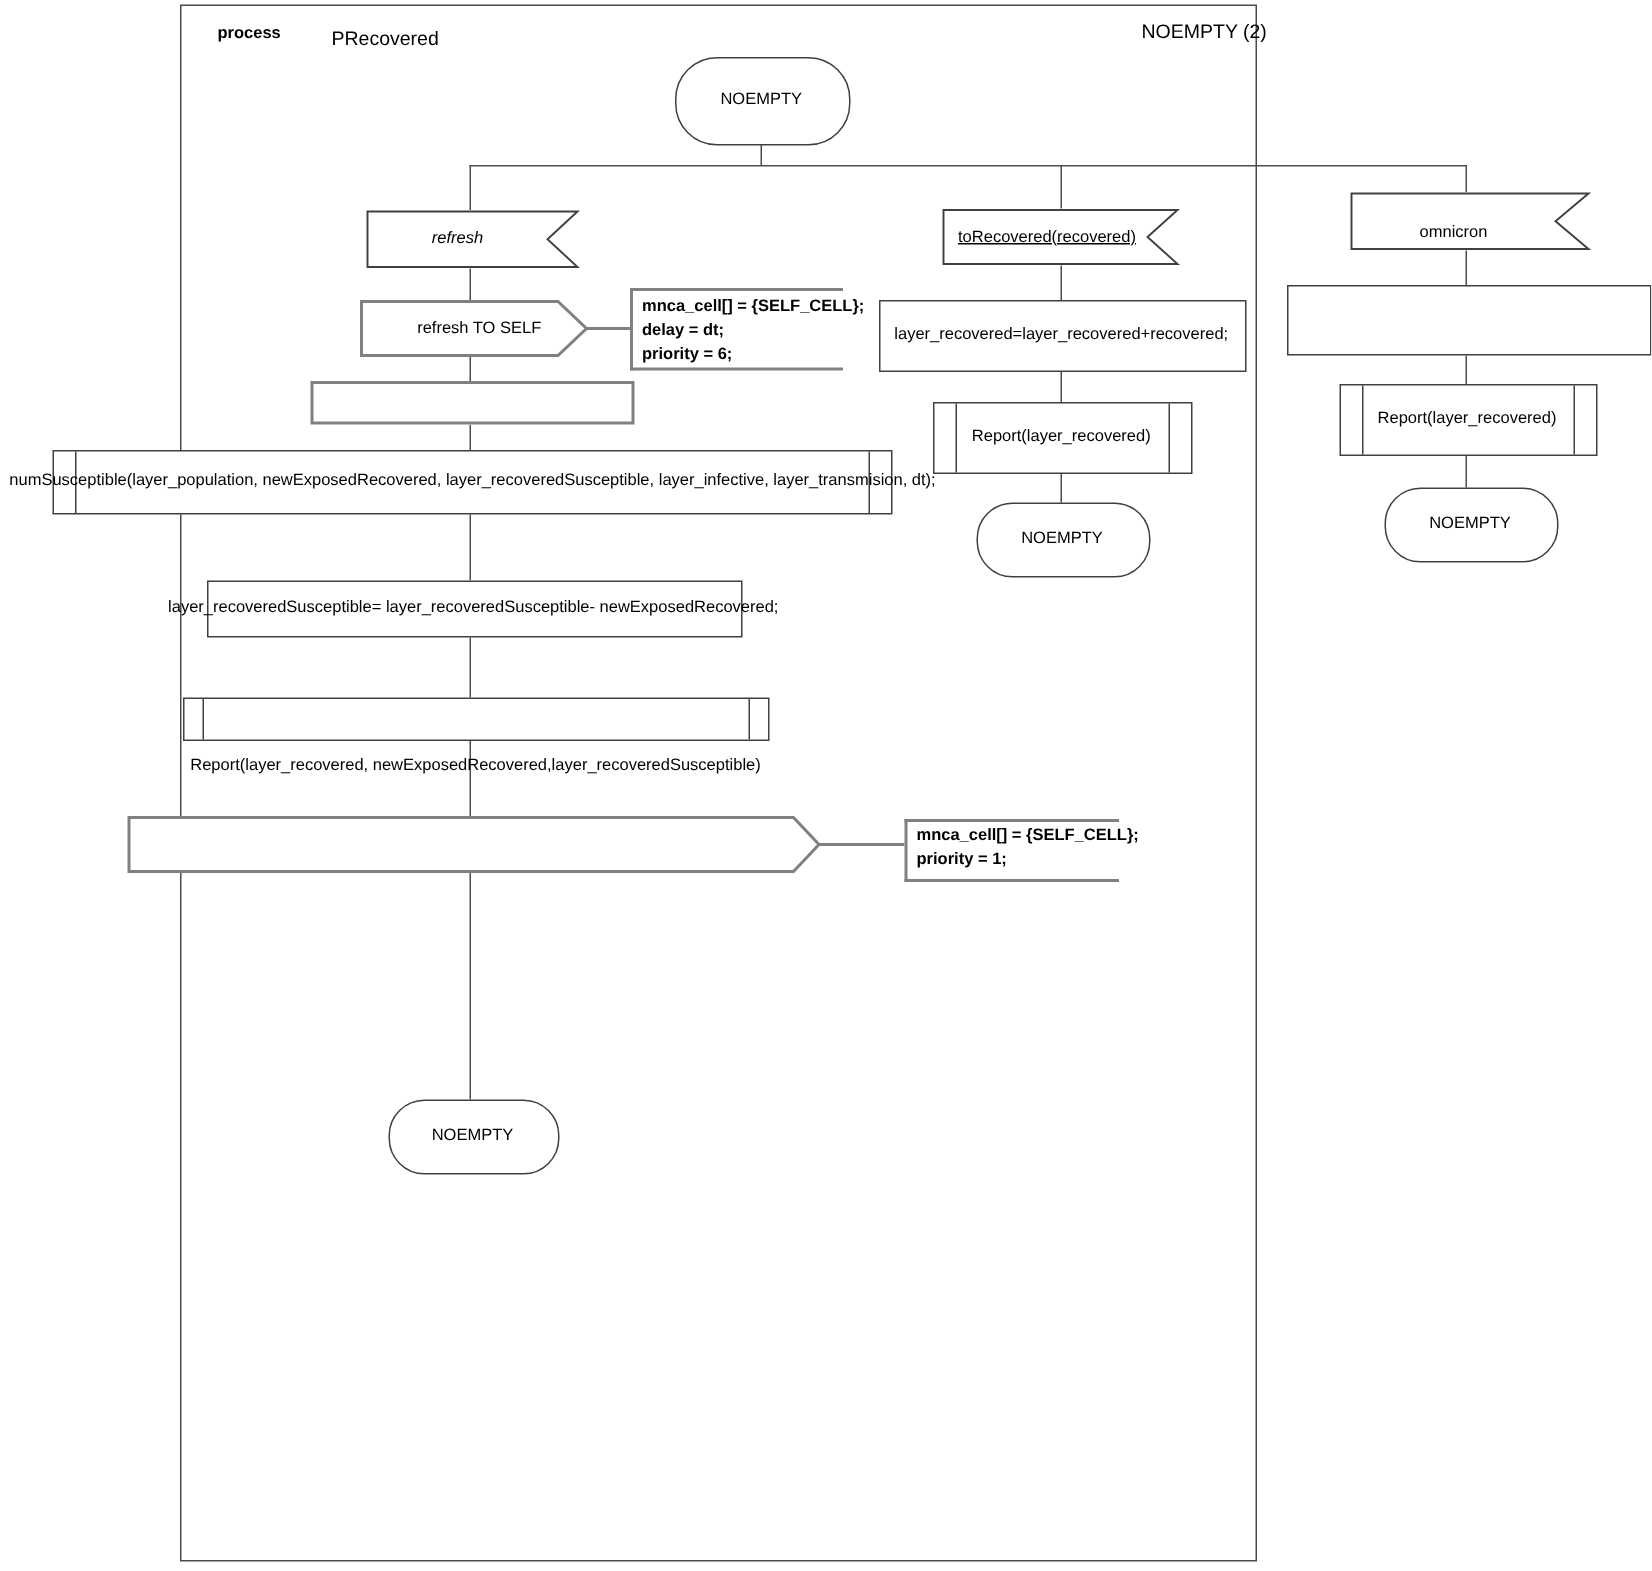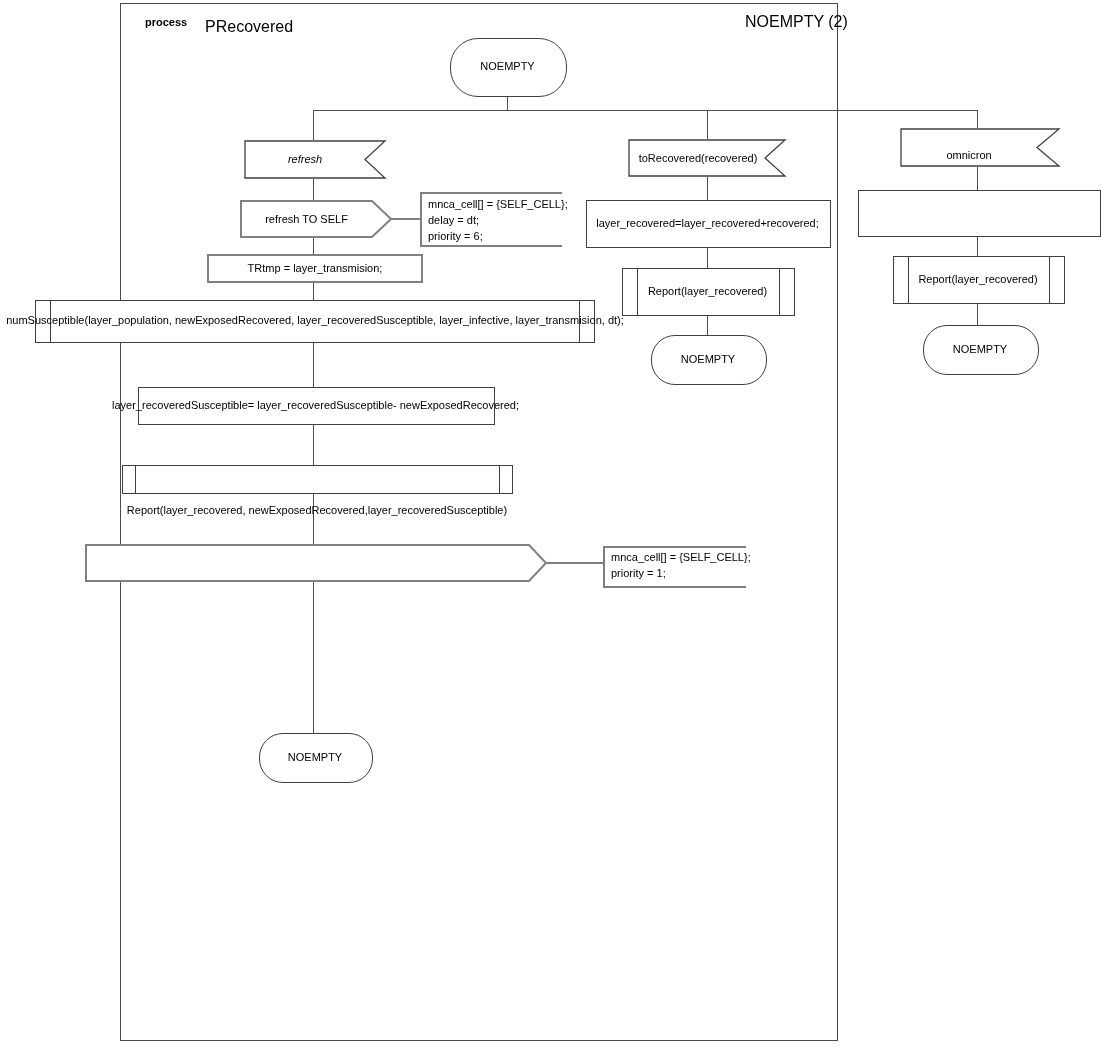--- a/index.html
+++ b/index.html
@@ -10,26 +10,26 @@
   .gline{position:absolute;height:2px;background:#808080;}
   .frame{position:absolute;border:1px solid #4a4a4a;background:transparent;}
   .lbl{position:absolute;font-size:11px;white-space:nowrap;display:flex;
        align-items:center;justify-content:center;line-height:13px;}
   .state{position:absolute;border:1px solid #404040;background:#fff;}
   .task{position:absolute;border:1px solid #404040;background:#fff;}
   .task.gray{border:2px solid #808080;}
   .proc{position:absolute;border:1px solid #404040;background:#fff;}
   .proc .sbar{position:absolute;top:0;bottom:0;width:1px;background:#404040;}
   .comment{position:absolute;border:2px solid #808080;border-right:none;background:#fff;}
-  .ctext{position:absolute;font-size:11px;line-height:16px;white-space:nowrap;}
+  .ctext{position:absolute;font-size:11px;line-height:16px;white-space:nowrap;font-weight:bold;}
   svg.shape{position:absolute;overflow:visible;}
   svg.shape.sig polygon{fill:#ffffff;stroke:#404040;stroke-width:1.3;}
   svg.shape.out polygon{fill:#ffffff;stroke:#808080;stroke-width:2;}
   .hdr-bold{position:absolute;font-size:11px;font-weight:bold;}
-  .hdr{position:absolute;font-size:16px;}
+  .hdr{position:absolute;font-size:13px;margin-left:16px;}
 </style>
 </head>
 <body>
 
 <div id="canvas">
 
   <div class="frame" style="left:120px;top:3px;width:716px;height:1036px;"></div>
 
   <div class="hdr-bold" style="left:145px;top:16px;">process</div>
   <div class="hdr" style="left:205px;top:18px;">PRecovered</div>
@@ -64,31 +64,30 @@
   <div class="lbl" style="left:450px;top:38px;width:115px;height:57px;">NOEMPTY</div>
 
   <svg class="shape sig" style="left:244px;top:140px;" width="142" height="39" viewBox="0 0 142 39">
     <polygon points="1,1 141,1 121,19.5 141,38 1,38"></polygon>
   </svg>
   <div class="lbl" style="left:244px;top:140px;width:122px;height:39px;font-style:italic;">refresh</div>
 
   <svg class="shape out" style="left:240px;top:200px;" width="153" height="38" viewBox="0 0 153 38">
     <polygon points="1,1 132,1 151,19 132,37 1,37"></polygon>
   </svg>
-  <div class="lbl" style="left:240px;top:200px;width:133px;height:38px;">refresh TO SELF</div>
+  <div class="lbl" style="left:253px;top:200px;width:133px;height:38px;">refresh TO SELF</div>
 
   <div class="comment" style="left:420px;top:192px;width:140px;height:51px;"></div>
   <div class="ctext" style="left:428px;top:196px;">
     <div>mnca_cell[] = {SELF_CELL};</div>
     <div>delay = dt;</div>
     <div>priority = 6;</div>
   </div>
 
   <div class="task gray" style="left:207px;top:254px;width:212px;height:25px;"></div>
-  <div class="lbl" style="left:207px;top:254px;width:216px;height:29px;">TRtmp  = layer_transmision;</div>
 
   <div class="proc" style="left:35px;top:300px;width:558px;height:41px;">
     <div class="sbar" style="left:14px;"></div>
     <div class="sbar" style="right:14px;"></div>
   </div>
   <div class="lbl" style="left:4px;top:300px;width:622px;height:41px;">numSusceptible(layer_population, newExposedRecovered, layer_recoveredSusceptible, layer_infective, layer_transmision, dt);</div>
 
   <div class="task" style="left:138px;top:387px;width:355px;height:36px;"></div>
   <div class="lbl" style="left:108px;top:387px;width:415px;height:36px;">layer_recoveredSusceptible= layer_recoveredSusceptible- newExposedRecovered;</div>
 
@@ -107,21 +106,21 @@
     <div>mnca_cell[] = {SELF_CELL};</div>
     <div>priority = 1;</div>
   </div>
 
   <div class="state" style="left:259px;top:733px;width:112px;height:48px;border-radius:24px;"></div>
   <div class="lbl" style="left:259px;top:733px;width:112px;height:48px;">NOEMPTY</div>
 
   <svg class="shape sig" style="left:628px;top:139px;" width="158" height="38" viewBox="0 0 158 38">
     <polygon points="1,1 157,1 137,19 157,37 1,37"></polygon>
   </svg>
-  <div class="lbl" style="left:628px;top:139px;width:140px;height:38px;">toRecovered(recovered)</div>
+  <div class="lbl" style="left:628px;top:139px;width:140px;height:38px;text-decoration:underline;">toRecovered(recovered)</div>
 
   <div class="task" style="left:586px;top:200px;width:243px;height:46px;"></div>
   <div class="lbl" style="left:586px;top:200px;width:243px;height:46px;">layer_recovered=layer_recovered+recovered;</div>
 
   <div class="proc" style="left:622px;top:268px;width:171px;height:46px;">
     <div class="sbar" style="left:14px;"></div>
     <div class="sbar" style="right:14px;"></div>
   </div>
   <div class="lbl" style="left:622px;top:268px;width:171px;height:46px;">Report(layer_recovered)</div>
 

